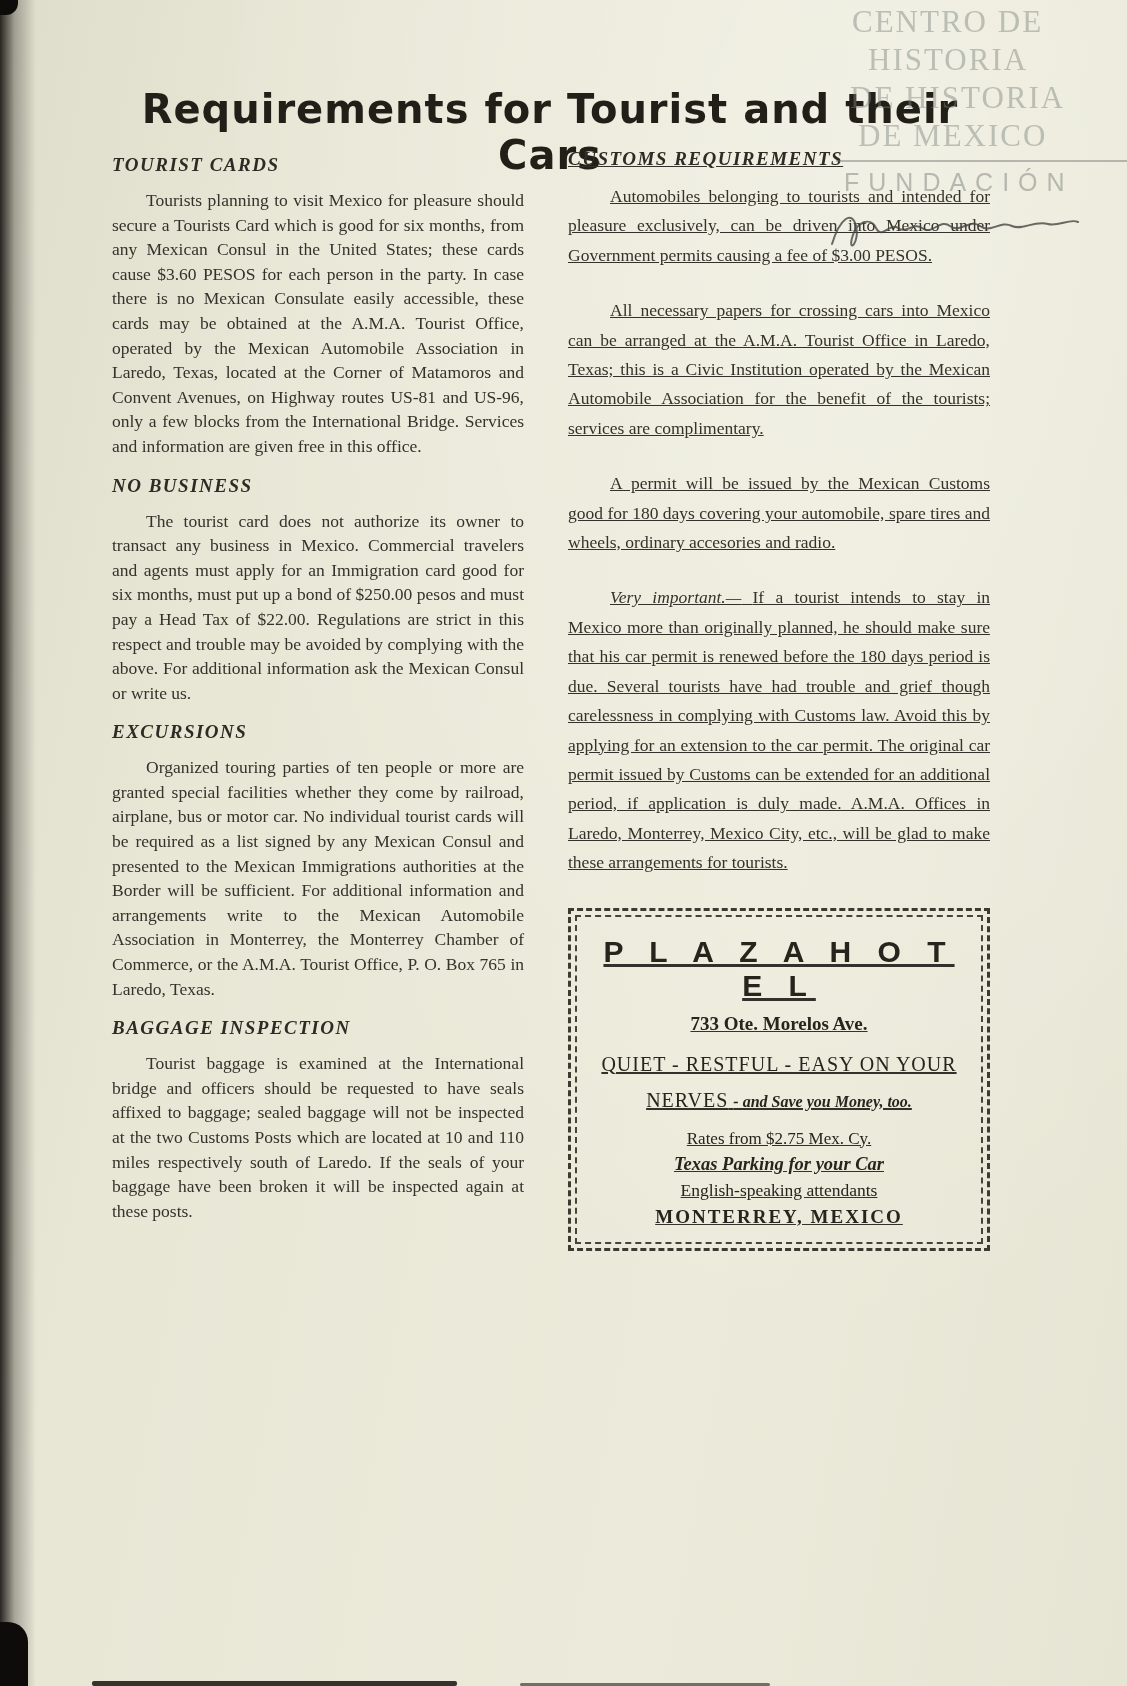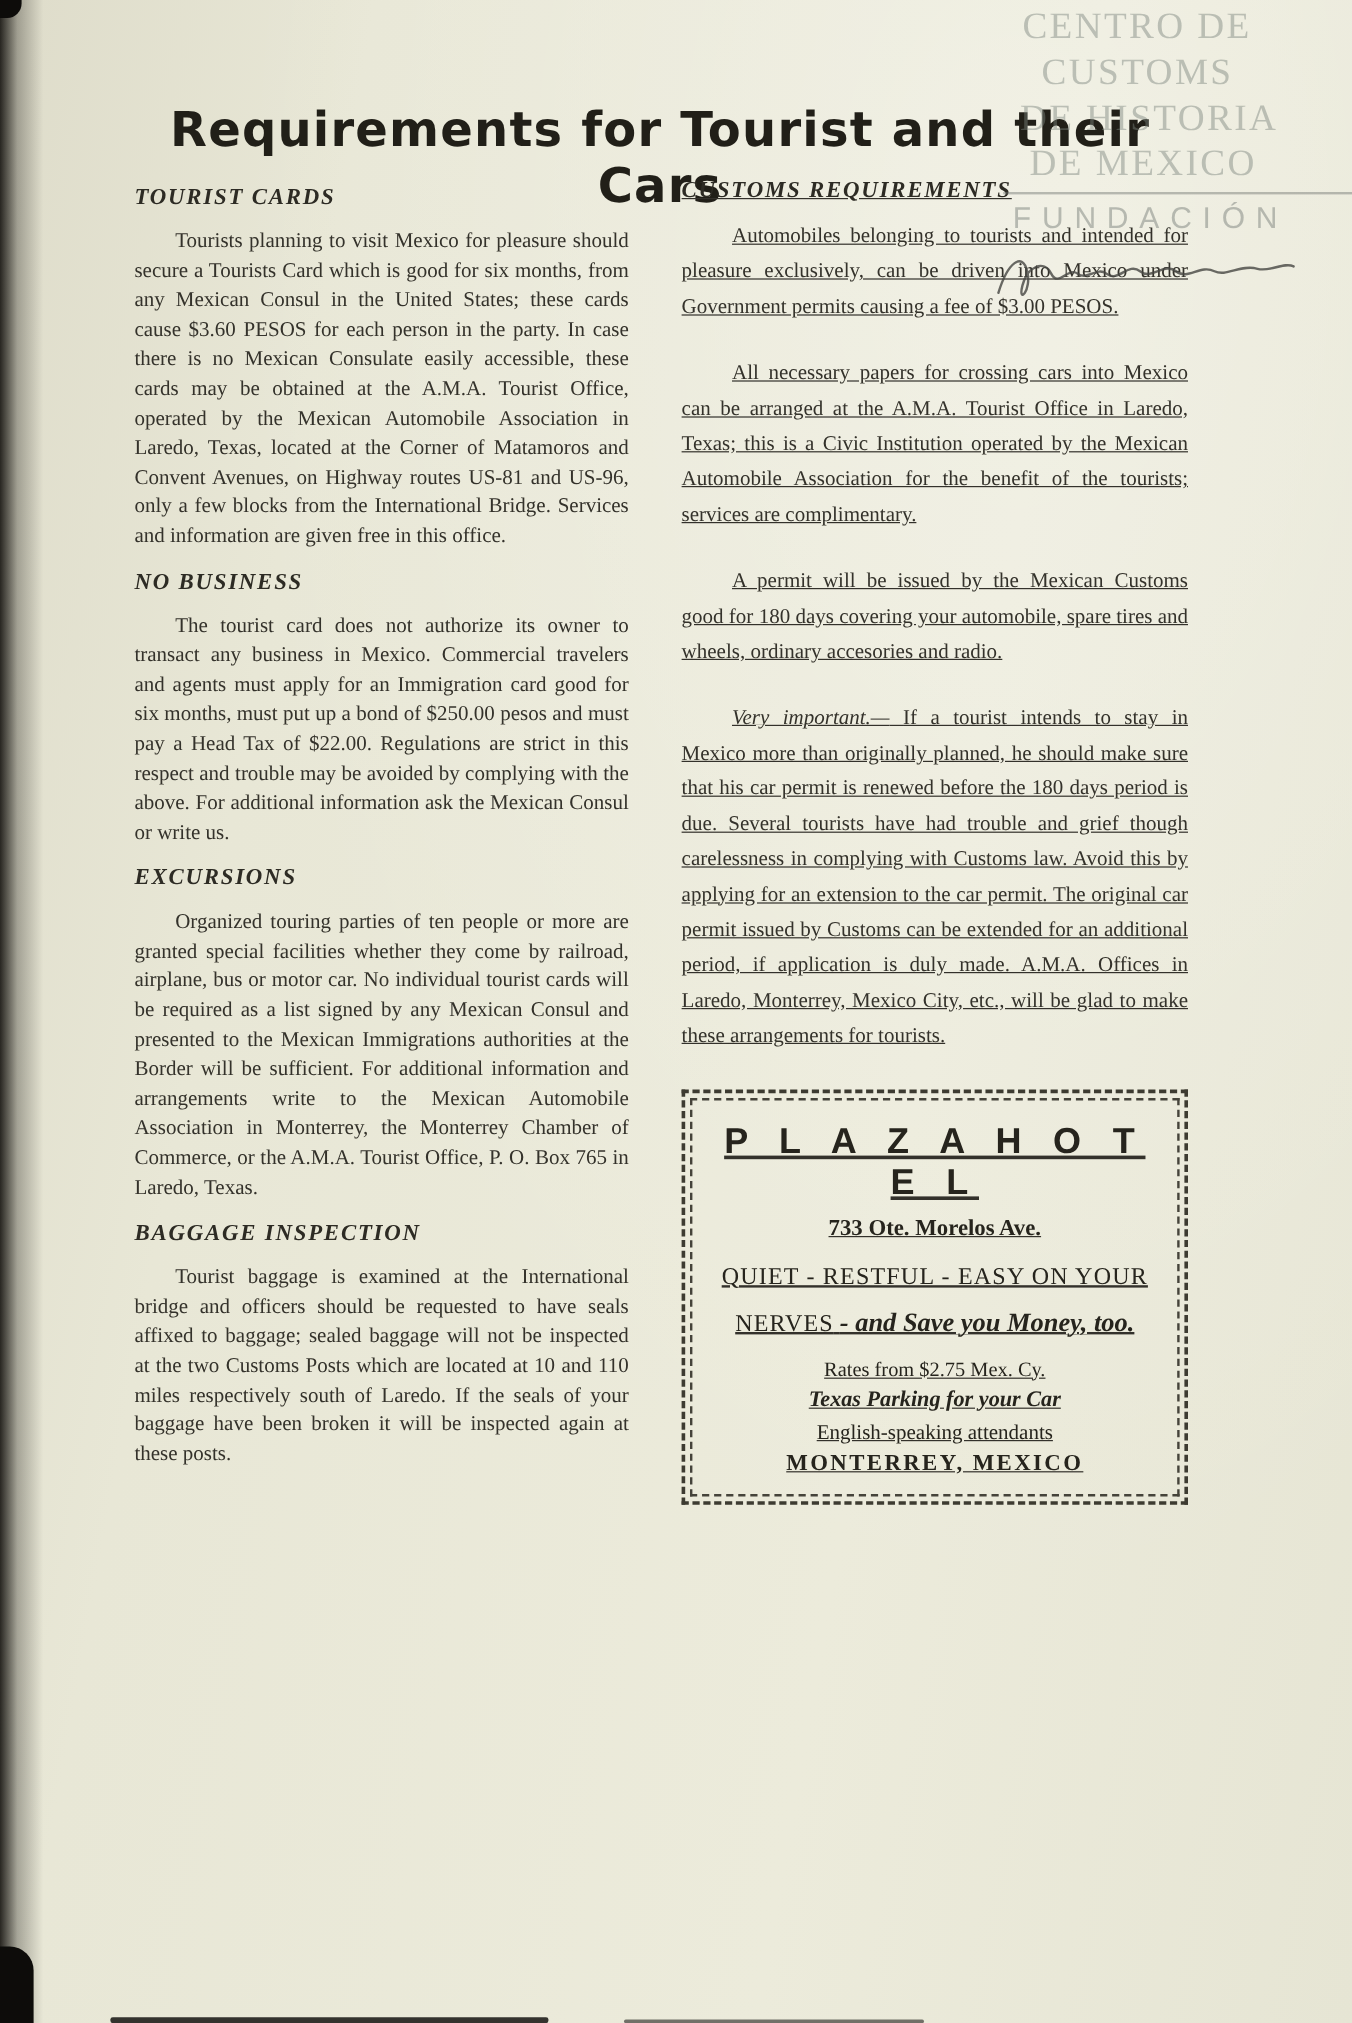--- a/index.html
+++ b/index.html
@@ -72,21 +72,21 @@
   }
   .ad-name {
     font-family:"Liberation Sans", sans-serif;
     font-weight:bold; font-size:30px; letter-spacing:9px;
     margin-bottom:10px;
   }
   .ad-address { font-size:19px; font-weight:bold; margin-bottom:18px; }
   .ad-slogan1 { font-size:20px; letter-spacing:1px; margin-bottom:13px; }
   .ad-slogan2 { font-size:20px; margin-bottom:17px; }
   .ad-slogan2 .caps { letter-spacing:1px; }
-  .ad-slogan2 .ital { font-style:italic; font-weight:bold; font-size:22px; }
+  .ad-slogan2 .ital { font-style:italic; font-weight:bold; font-size:16px; }
   .ad-rates { font-size:17px; margin-bottom:5px; }
   .ad-parking { font-size:18.5px; font-style:italic; font-weight:bold; margin-bottom:5px; }
   .ad-attendants { font-size:17.5px; margin-bottom:5px; }
   .ad-location { font-size:19px; font-weight:bold; letter-spacing:2px; }
 
   
   .watermark { position:absolute; inset:0; pointer-events:none; font-family:"Liberation Serif", serif;padding-left:44px; }
   .wm-line { position:absolute; color:rgba(122,130,124,0.45); letter-spacing:2px; font-size:31px; }
   .wm1 { left:852px; top:4px; }
   .wm2 { left:868px; top:42px; }
@@ -156,21 +156,21 @@
       <div class="ad-rates">Rates from $2.75 Mex. Cy.</div>
       <div class="ad-parking">Texas Parking for your Car</div>
       <div class="ad-attendants">English-speaking attendants</div>
       <div class="ad-location">MONTERREY,  MEXICO</div>
     </div>
 
   </div>
 
   <div class="watermark">
     <div class="wm-line wm1">CENTRO DE</div>
-    <div class="wm-line wm2">CUSTOMS</div>
+    <div class="wm-line wm2">HISTORIA</div>
     <div class="wm-line wm3">DE HISTORIA</div>
     <div class="wm-line wm4">DE MEXICO</div>
     <div class="wm-rule"></div>
     <div class="wm-foundation">FUNDACIÓN</div>
     <svg class="signature" width="260" height="70" viewBox="0 0 260 70">
       <path d="M6,48 C14,22 26,14 30,30 C34,46 22,58 26,42 C30,26 44,20 50,32
                C56,44 64,26 72,32 C80,38 88,26 96,32 C106,40 114,22 124,30
                C134,38 144,22 154,30 C164,38 174,24 186,30 C196,35 208,24 222,28
                C232,31 244,22 252,26" stroke="rgba(70,70,66,0.8)" stroke-width="2" fill="none" stroke-linecap="round"></path>
     </svg>

